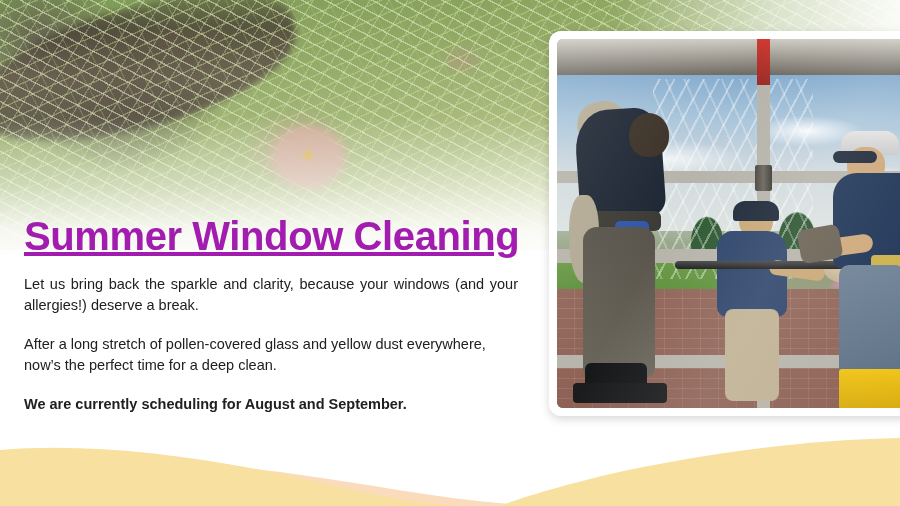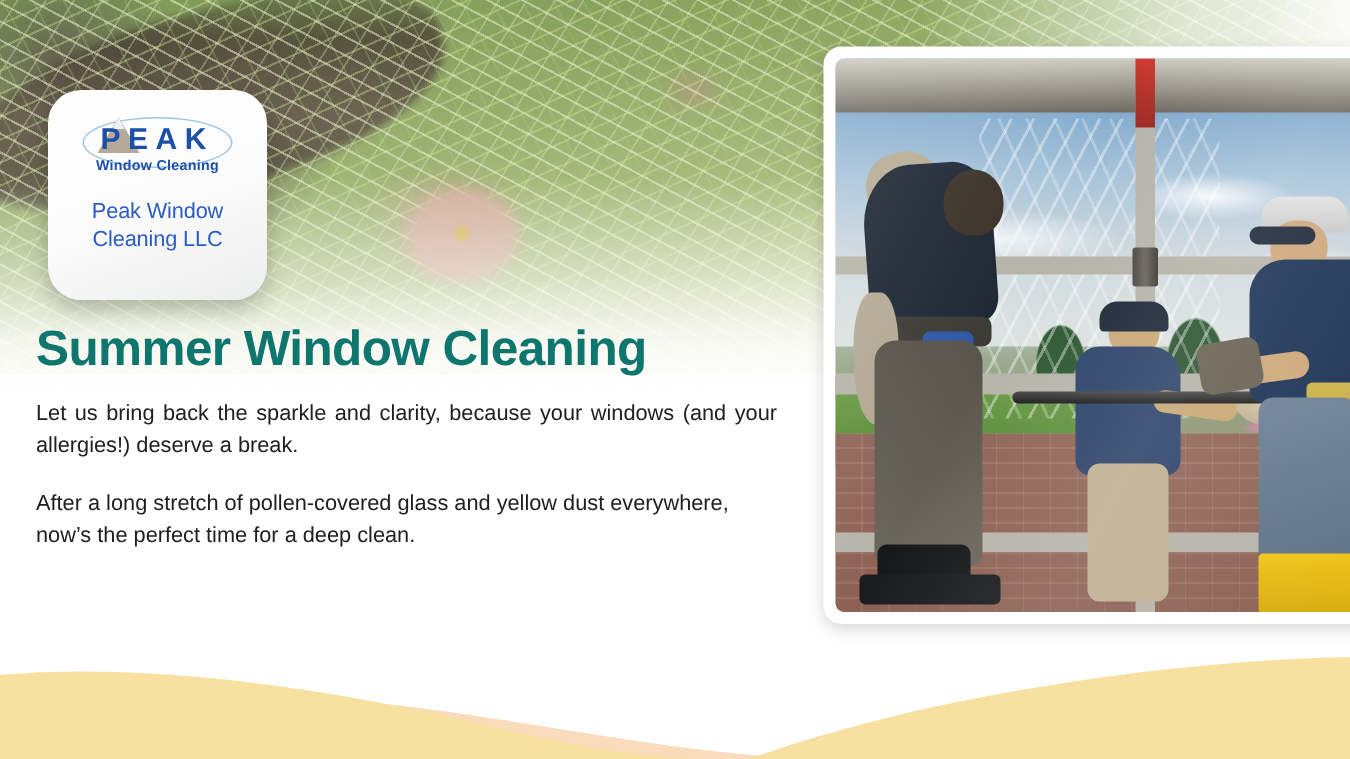--- a/index.html
+++ b/index.html
@@ -128,25 +128,26 @@
     text-align:center;
     font-size:14.5px;
     line-height:1.28;
     color:#2b5cc4;
     letter-spacing:-.1px;
   }
 
   
   .copy { position:absolute; left:24px; top:214px; width:500px; }
   .headline {
-    font-size:33px; font-weight:bold;
-    color:#0f766e;
+    font-size:40px; font-weight:bold;
+    color:#a21caf;
     letter-spacing:-.4px;
     line-height:1.1;
     margin-bottom:16px;
+    text-decoration:underline;
   }
   .para {
     font-size:14.5px;
     line-height:1.42;
     color:#202020;
     margin-bottom:19px;
     width:494px;
   }
   .para.justify { text-align:justify; }
   .para.bold { font-weight:bold; width:440px; margin-bottom:0; }
@@ -290,35 +291,26 @@
 
   <div class="bg-photo">
     <div class="pine-base"></div>
     <div class="branch"></div>
     <div class="needles"></div>
     <div class="cone"></div>
     <div class="fade"></div>
   </div>
   <div class="bg-photo-tail"></div>
 
-  <div class="logo-card">
-    <div class="logo-mark">
-      <div class="logo-ellipse"></div>
-      <div class="logo-mtn"></div>
-      <div class="logo-mtn-cap"></div>
-      <div class="logo-peak">PEAK</div>
-      <div class="logo-sub">Window Cleaning</div>
-    </div>
-    <div class="logo-name">Peak Window<br>Cleaning LLC</div>
-  </div>
 
   <div class="copy">
     <div class="headline">Summer Window Cleaning</div>
     <div class="para justify">Let us bring back the sparkle and clarity, because your windows (and your allergies!) deserve a break.</div>
     <div class="para">After a long stretch of pollen-covered glass and yellow dust everywhere, now’s the perfect time for a deep clean.</div>
+    <div class="para bold">We are currently scheduling for August and September.</div>
   </div>
 
   <div class="photo-card">
     <div class="photo">
       <div class="ph-sky"></div>
       <div class="ph-clouds"></div>
       <div class="ph-trees"></div>
       <div class="ph-lawn"></div>
       <div class="ph-brick"></div>
       <div class="ph-rock"></div>

